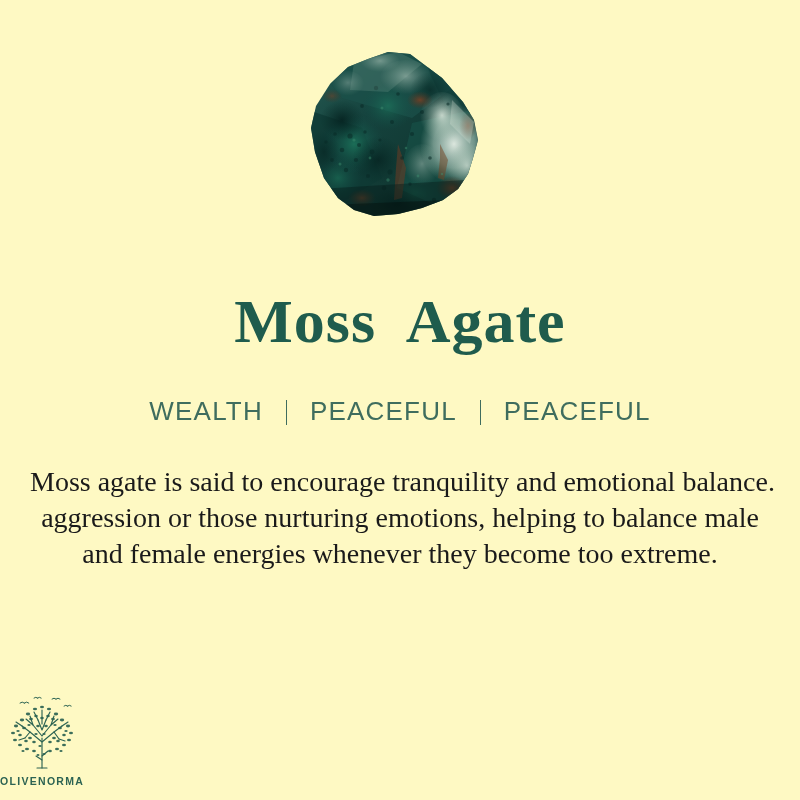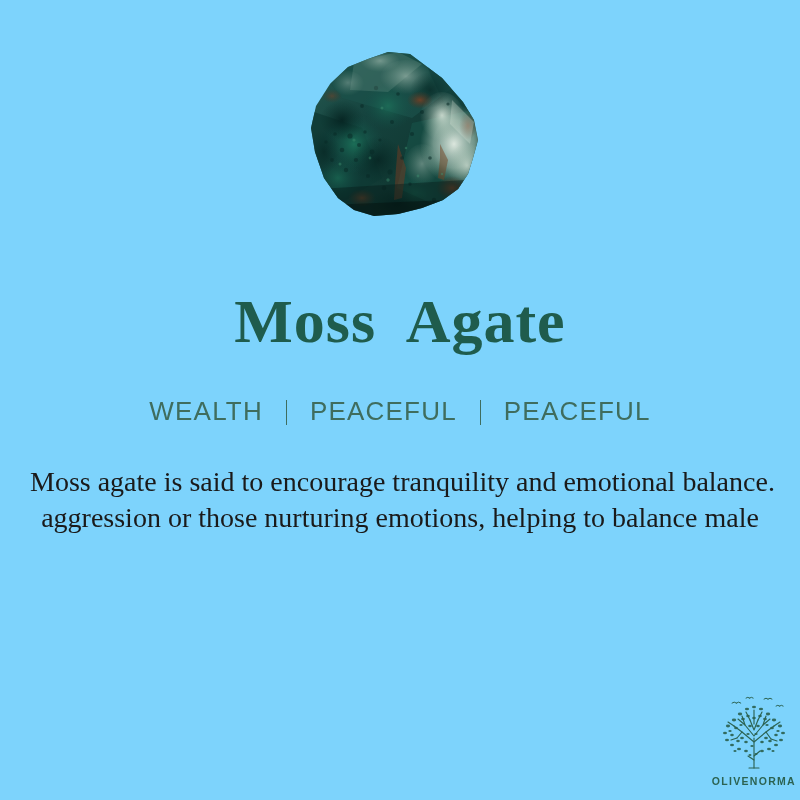--- a/index.html
+++ b/index.html
@@ -11,21 +11,21 @@
     height: 800px;
     background: #ffffff;
     font-family: "Liberation Serif", "DejaVu Serif", serif;
     overflow: hidden;
   }
 
   .card {
     position: relative;
     width: 800px;
     height: 800px;
-    background: #7dd3fc;
+    background: #fef9c3;
     display: flex;
     flex-direction: column;
     align-items: center;
   }
 
   
   .stone-wrap {
     position: relative;
     width: 800px;
     height: 290px;
@@ -96,21 +96,21 @@
   .body-copy .ln { display: block; white-space: nowrap; }
 
   
   .logo {
     position: absolute;
     left: 0;
     right: 4px;
     bottom: 14px;
     display: flex;
     flex-direction: column;
-    align-items: flex-end;
+    align-items: flex-start;
   }
   .logo-mark { width: 84px; height: 80px; display: block; }
   .logo-mark svg { display: block; width: 84px; height: 80px; }
   .logo-word {
     margin-top: 2px;
     font-family: "Liberation Sans", "DejaVu Sans", sans-serif;
     font-size: 10.5px;
     font-weight: 700;
     letter-spacing: 1.3px;
     color: #2c6352;
@@ -251,20 +251,21 @@
     <span class="kw">WEALTH</span>
     <span class="sep"></span>
     <span class="kw">PEACEFUL</span>
     <span class="sep"></span>
     <span class="kw">PEACEFUL</span>
   </div>
 
   <div class="body-copy">
     <span class="ln">Moss agate is said to encourage tranquility and emotional balance.</span>
     <span class="ln">aggression or those nurturing emotions, helping to balance male</span>
+    <span class="ln">and female energies whenever they become too extreme.</span>
   </div>
 
   <div class="logo">
     <span class="logo-mark">
       <svg viewBox="0 0 84 80" xmlns="http://www.w3.org/2000/svg" aria-hidden="true">
         <g stroke="#2c6352" stroke-width="1.15" fill="none" stroke-linecap="round">
 
           <path d="M42 74 L42 44"></path>
           <path d="M42 74 L37 74 M42 74 L47 74"></path>
           <path d="M42 66 L36 62 M42 62 L48 57"></path>

